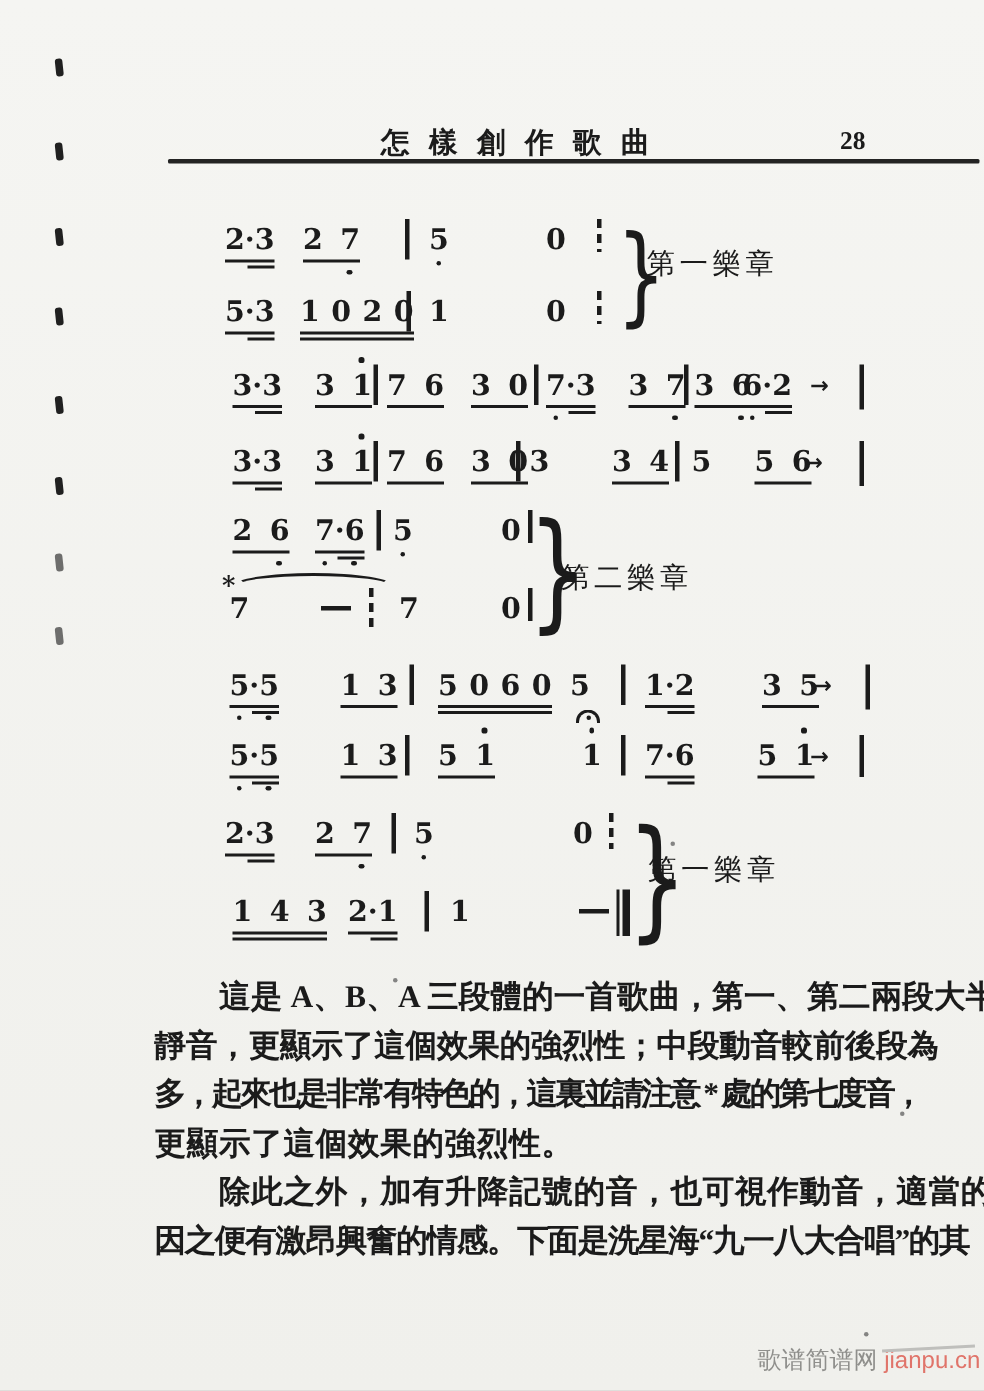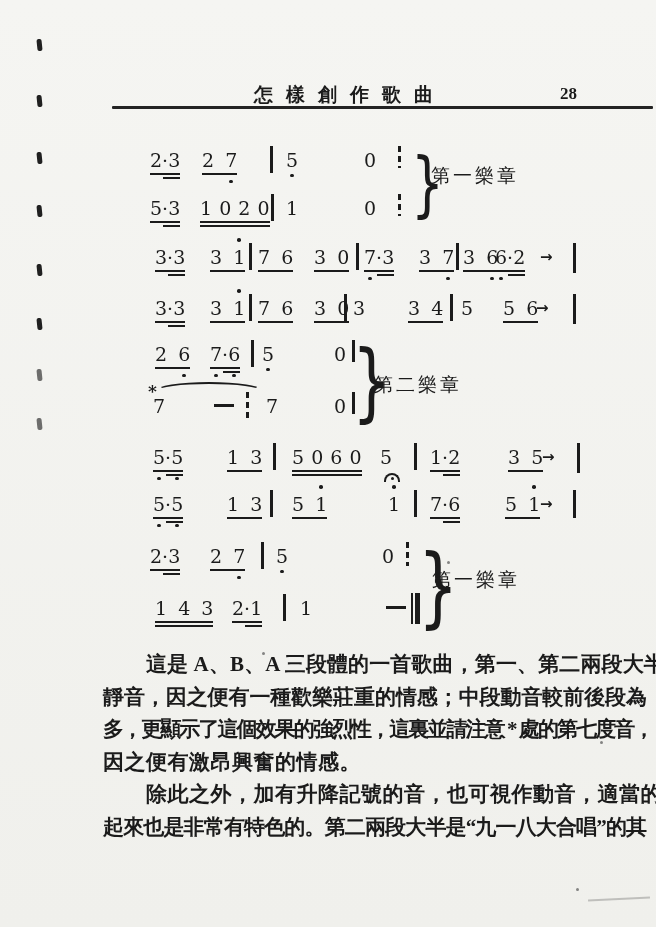--- a/index.html
+++ b/index.html
@@ -5,21 +5,21 @@
   html,body{margin:0;padding:0;background:#d8d8d5;}
   #page{position:relative;width:656px;height:927px;overflow:hidden;
         background:linear-gradient(#f5f5f2,#f0f0ec);
         font-family:"Liberation Serif","DejaVu Serif",serif;color:#1b1b1b;}
   
   .title{position:absolute;left:254px;top:82px;font-size:19px;font-weight:bold;letter-spacing:13px;white-space:nowrap;}
   .pagenum{position:absolute;left:560px;top:84px;font-size:17px;font-weight:bold;}
   .rule{position:absolute;left:112px;top:106px;width:541px;height:3px;background:#232323;border-radius:1px;}
   
   .sys{position:absolute;left:0;width:100%;height:30px;}
-  .note{position:absolute;top:0;font-family:"DejaVu Serif",serif;font-weight:normal;font-size:19px;
+  .note{position:absolute;top:0;font-family:"DejaVu Serif",serif;font-weight:bold;font-size:19px;
         line-height:20px;color:#1b1b1b;white-space:pre;word-spacing:5px;}
   .tight{word-spacing:1px;}
   .u1,.u2{border-bottom:2px solid #1b1b1b;padding-bottom:3px;}
   .h2::after,.u2::after{content:"";position:absolute;height:2px;background:#1b1b1b;bottom:-6px;}
   .h2::after{right:0;width:56%;}
   .u2::after{left:0;width:100%;}
   .ch{position:relative;}
   .dotA,.dotB{position:absolute;left:50%;margin-left:-2px;width:3.5px;height:3.5px;background:#1b1b1b;border-radius:50%;}
   .dotA{top:-8px;}
   .dotB{bottom:-6px;}
@@ -160,35 +160,39 @@
       </div>
       <div class="brace" style="left: 411px; top: 144px; font-size: 72px; line-height: 78px;">}</div>
       <div class="brace" style="left: 352px; top: 334px; font-size: 86px; line-height: 94px;">}</div>
       <div class="brace" style="left: 418px; top: 538px; font-size: 88px; line-height: 96px;">}</div>
       <div class="mvt" style="left: 431px; top: 163px;">第一樂章</div>
       <div class="mvt" style="left: 374px; top: 372px;">第二樂章</div>
       <div class="mvt" style="left: 432px; top: 567px;">第一樂章</div>
     </div>
   <div id="textblock">
       <div class="tline" style="letter-spacing: 0.12px; left: 146px; top: 650px;">這是 A、B、A 三段體的一首歌曲，第一、第二兩段大半是</div>
-      <div class="tline" style="letter-spacing: -0.08px; left: 103px; top: 682.6px;">靜音，因之便有一種歡樂莊重的情感；中段動音較前後段為</div>
-      <div class="tline" style="letter-spacing: -1.92px; left: 103px; top: 715.2px;">多，更顯示了這個效果的強烈性，這裏並請注意 * 處的第七度音，</div>
-      <div class="tline" style="letter-spacing: 0.5px; left: 103px; top: 747.8px;">因之便有激昂興奮的情感。</div>
+      <div class="tline" style="letter-spacing: -0.08px; left: 103px; top: 682.6px;">靜音，更顯示了這個效果的強烈性；中段動音較前後段為</div>
+      <div class="tline" style="letter-spacing: -1.92px; left: 103px; top: 715.2px;">多，起來也是非常有特色的，這裏並請注意 * 處的第七度音，</div>
+      <div class="tline" style="letter-spacing: 0.5px; left: 103px; top: 747.8px;">更顯示了這個效果的強烈性。</div>
       <div class="tline" style="letter-spacing: 0.5px; left: 146px; top: 780.4px;">除此之外，加有升降記號的音，也可視作動音，適當的用</div>
-      <div class="tline" style="letter-spacing: -0.85px; left: 103px; top: 813px;">起來也是非常有特色的。第二兩段大半是“九一八大合唱”的其</div>
+      <div class="tline" style="letter-spacing: -0.85px; left: 103px; top: 813px;">因之便有激昂興奮的情感。下面是洗星海“九一八大合唱”的其</div>
     </div>
   <div id="artifacts">
       <div class="emark" style="top: 39px; opacity: 0.95;"></div>
       <div class="emark" style="top: 95px; opacity: 0.95;"></div>
       <div class="emark" style="top: 152px; opacity: 0.95;"></div>
       <div class="emark" style="top: 205px; opacity: 0.95;"></div>
       <div class="emark" style="top: 264px; opacity: 0.95;"></div>
       <div class="emark" style="top: 318px; opacity: 0.95;"></div>
       <div class="emark" style="top: 369px; opacity: 0.6;"></div>
       <div class="emark" style="top: 418px; opacity: 0.6;"></div>
       <div class="speck" style="left: 447px; top: 561px;"></div>
       <div class="speck" style="left: 576px; top: 888px;"></div>
       <div class="speck" style="left: 600px; top: 741px;"></div>
       <div class="speck" style="left: 262px; top: 652px;"></div>
     </div>
 
+  <div class="wm">
+    <span id="wm1" style="color: rgb(143, 143, 140);">歌谱简谱网</span>
+    <span id="wm2" style="color: rgb(224, 116, 106);">jianpu.cn</span>
+  </div>
   <div class="scratch"></div>
 </div>
 
 </body></html>

